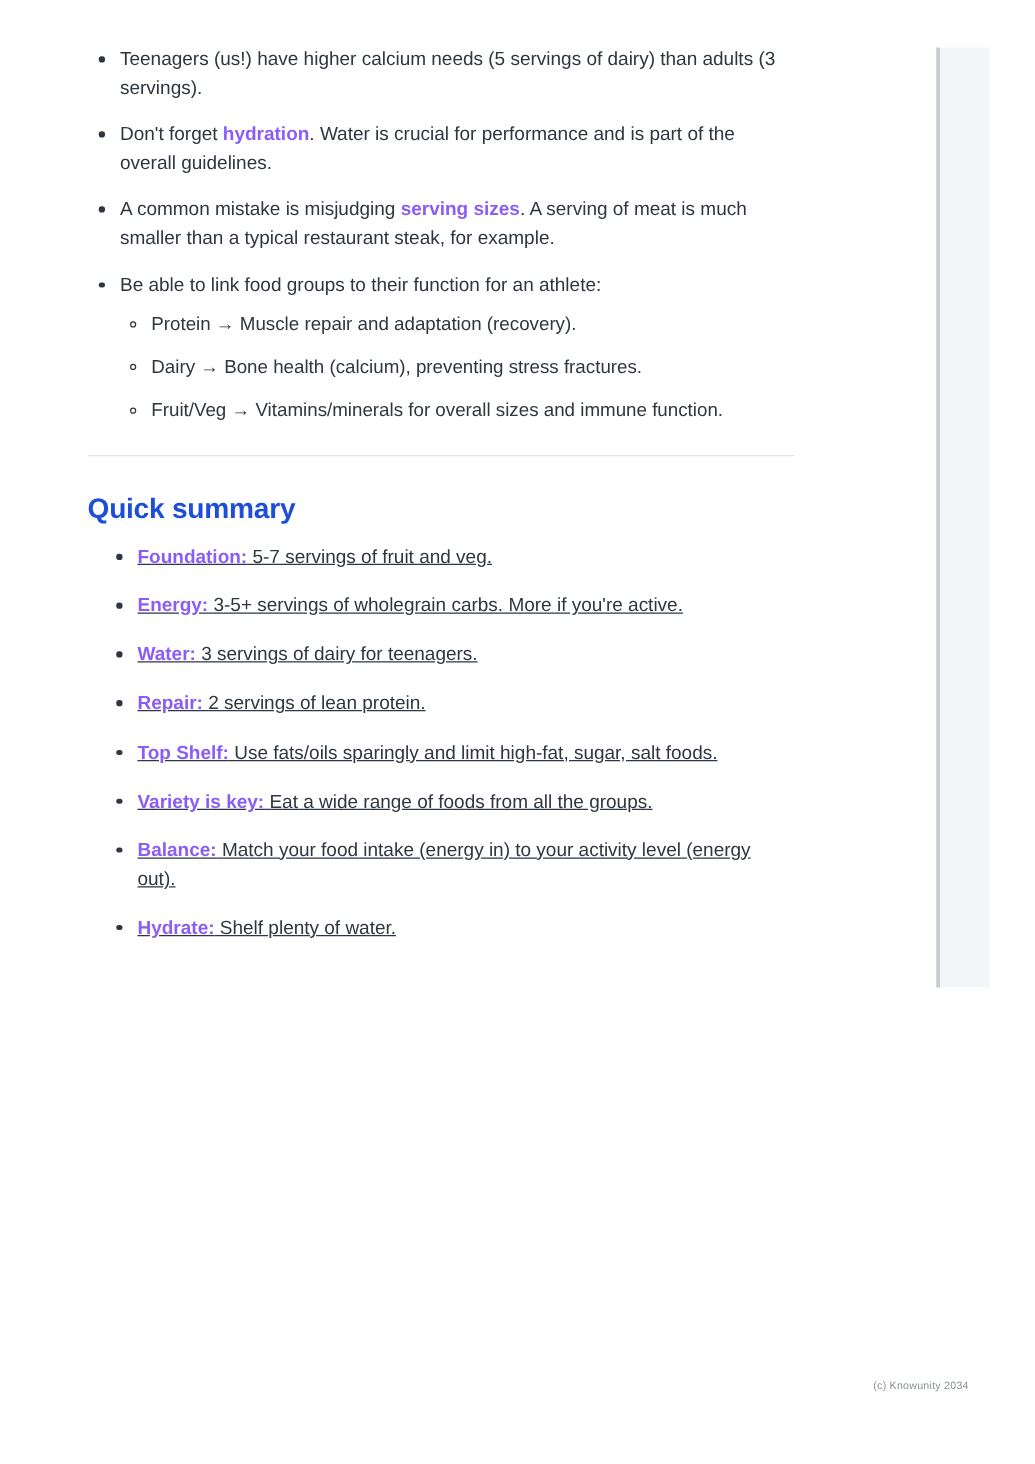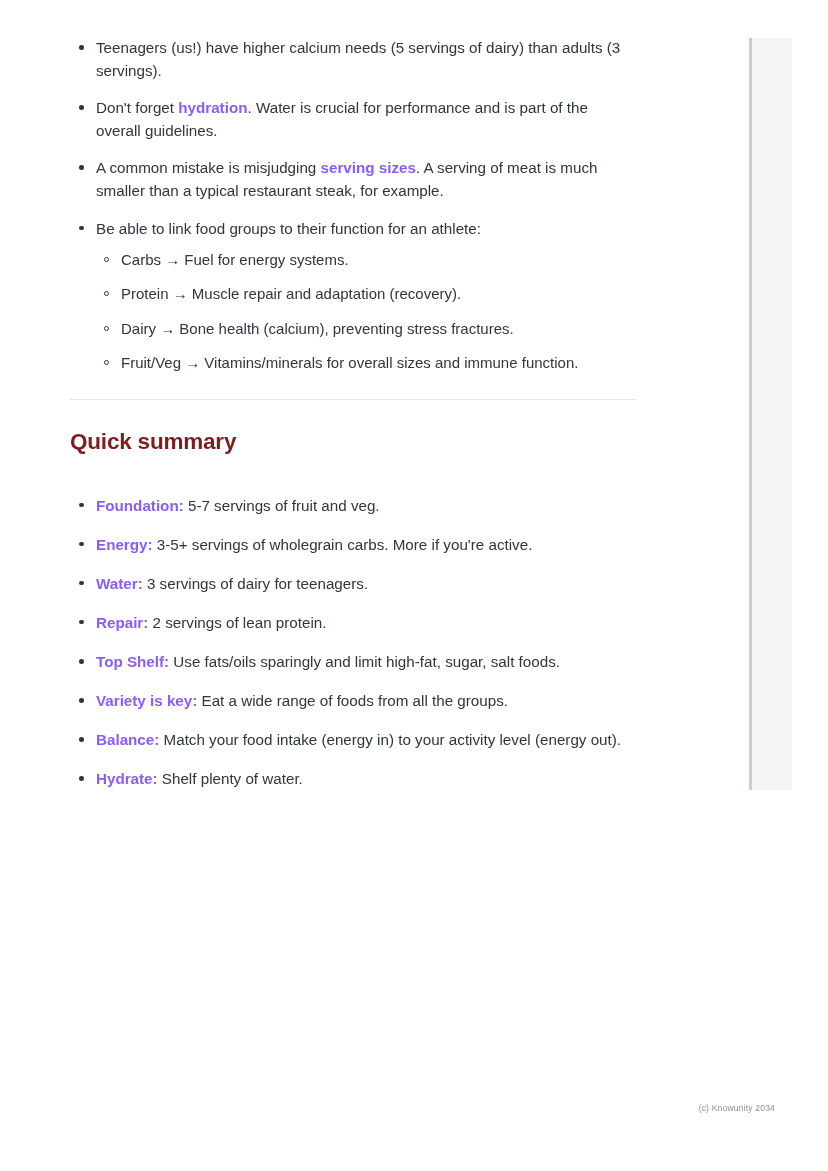--- a/index.html
+++ b/index.html
@@ -94,29 +94,30 @@
   }
   .divider {
     margin: 24px 0 0 0;
     border: 0;
     border-top: 1px solid #e2e5e9;
     width: 566px;
   }
   h2.section-title {
     font-size: 22.5px;
     line-height: 1.2;
-    color: #7f1d1d;
-    margin: 28px 0 39px 0;
+    color: #1d4ed8;
+    margin: 28px 0 14px 0;
     font-weight: bold;
     letter-spacing: -0.2px;
   }
   ul.summary {
     list-style: none;
-    margin: 0;
+    margin: 14px;
     padding: 0;
+    text-decoration: underline;
   }
   ul.summary > li {
     position: relative;
     padding-left: 26px;
     margin-bottom: 16px;
     font-size: 15.2px;
     line-height: 1.52;
     color: #2f3640;
   }
   ul.summary > li::before {
@@ -148,21 +149,20 @@
     <div class="scroll-thumb"></div>
   </div>
 
   <div class="content">
 
     <ul class="bullets" id="top-list">
         <li><span>Teenagers (us!) have higher calcium needs (5 servings of dairy) than adults (3 servings).</span></li>
         <li><span>Don't forget </span><strong>hydration</strong><span>. Water is crucial for performance and is part of the overall guidelines.</span></li>
         <li><span>A common mistake is misjudging </span><strong>serving sizes</strong><span>. A serving of meat is much smaller than a typical restaurant steak, for example.</span></li>
         <li><span>Be able to link food groups to their function for an athlete:</span><ul class="sub">
-            <li>Carbs → Fuel for energy systems.</li>
             <li>Protein → Muscle repair and adaptation (recovery).</li>
             <li>Dairy → Bone health (calcium), preventing stress fractures.</li>
             <li>Fruit/Veg → Vitamins/minerals for overall sizes and immune function.</li>
           </ul></li>
       </ul>
 
     <hr class="divider">
 
     <h2 class="section-title">Quick summary</h2>
 

